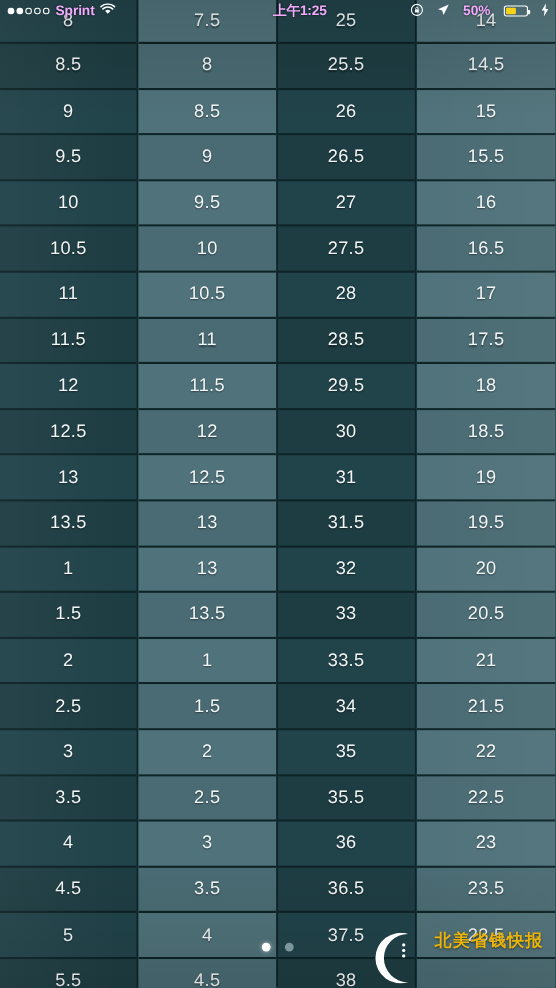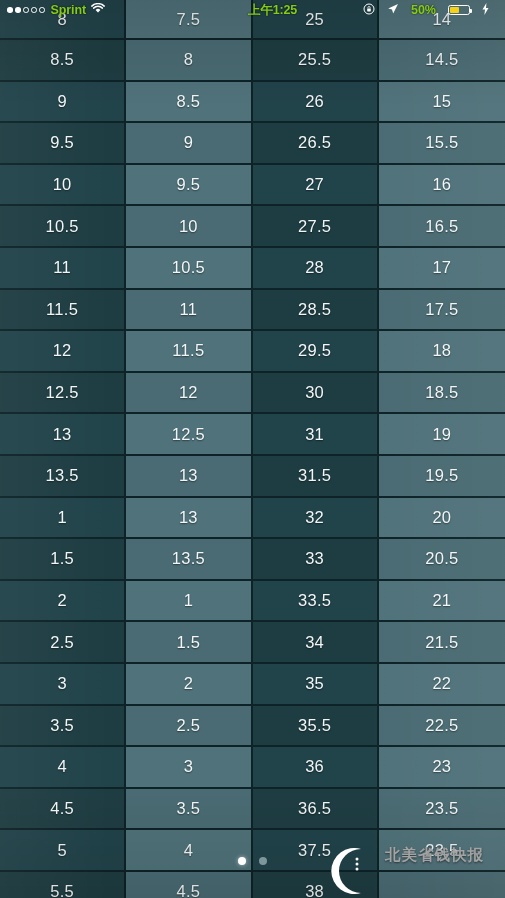--- a/index.html
+++ b/index.html
@@ -9,21 +9,21 @@
     background:#1e3d42;
     position:relative;
   }
 
   
   #status-bar {
     position:absolute; top:0; left:0;
     width:505px; height:20px;
     display:flex; 
     z-index:40;
-    color:#84cc16;
+    color:#f0abfc;
     font-size:12.5px;
     font-weight:bold;
     pointer-events:none;
     text-shadow:0 0 2px rgba(0,0,0,.75);
   }
   #status-left {
     display:flex; align-items:center; gap:3px;
     padding-left:7px; width:190px;
   }
   .sig-dots { display:flex; align-items:center; gap:2.5px; }
@@ -37,21 +37,21 @@
   .wifi-ico { margin-left:2px; display:block; }
 
   #status-center {
     flex:1; display:flex; align-items:center;
     justify-content:center; gap:0px;
     font-size:12.5px; letter-spacing:-.2px;
   }
   #status-right {
     width:150px; display:flex; align-items:center;
     justify-content:flex-end; gap:12px;
-    padding-right:16px;
+    padding-right:6px;
   }
   .batt-pct { font-size:12.5px; }
   .batt-shell {
     width:22px; height:10.5px;
     border:1.2px solid #ffffff; border-radius:2.5px;
     position:relative; display:block;
   }
   .batt-shell:after {
     content:""; position:absolute; right:-3px; top:3px;
     width:1.8px; height:4px; background:#ffffff; border-radius:0 1px 1px 0;
@@ -115,24 +115,24 @@
     position:absolute; left:0; right:0; bottom:33px;
     display:flex; justify-content:center; align-items:center;
     gap:13px; z-index:30;
   }
   .pdot { width:8px; height:8px; border-radius:50%; display:block; }
   .pdot-on  { background:#ffffff; box-shadow:0 0 4px rgba(255,255,255,.55); }
   .pdot-off { background:#7d969b; }
 
   
   #watermark {
-    position:absolute; right:18px; bottom:0px;
+    position:absolute; right:8px; bottom:0px;
     width:155px; height:56px;
     z-index:35; pointer-events:none;
-    color:#a3a3a3;
+    color:#eab308;
     display:block;
   }
   #wm-cn {
     position:absolute; right:3px; top:3px;
     font-size:15.5px; font-weight:bold;
     letter-spacing:1px;
     text-shadow:0 1px 2px rgba(0,0,0,.5);
     white-space:nowrap;
   }
   #wm-en {

